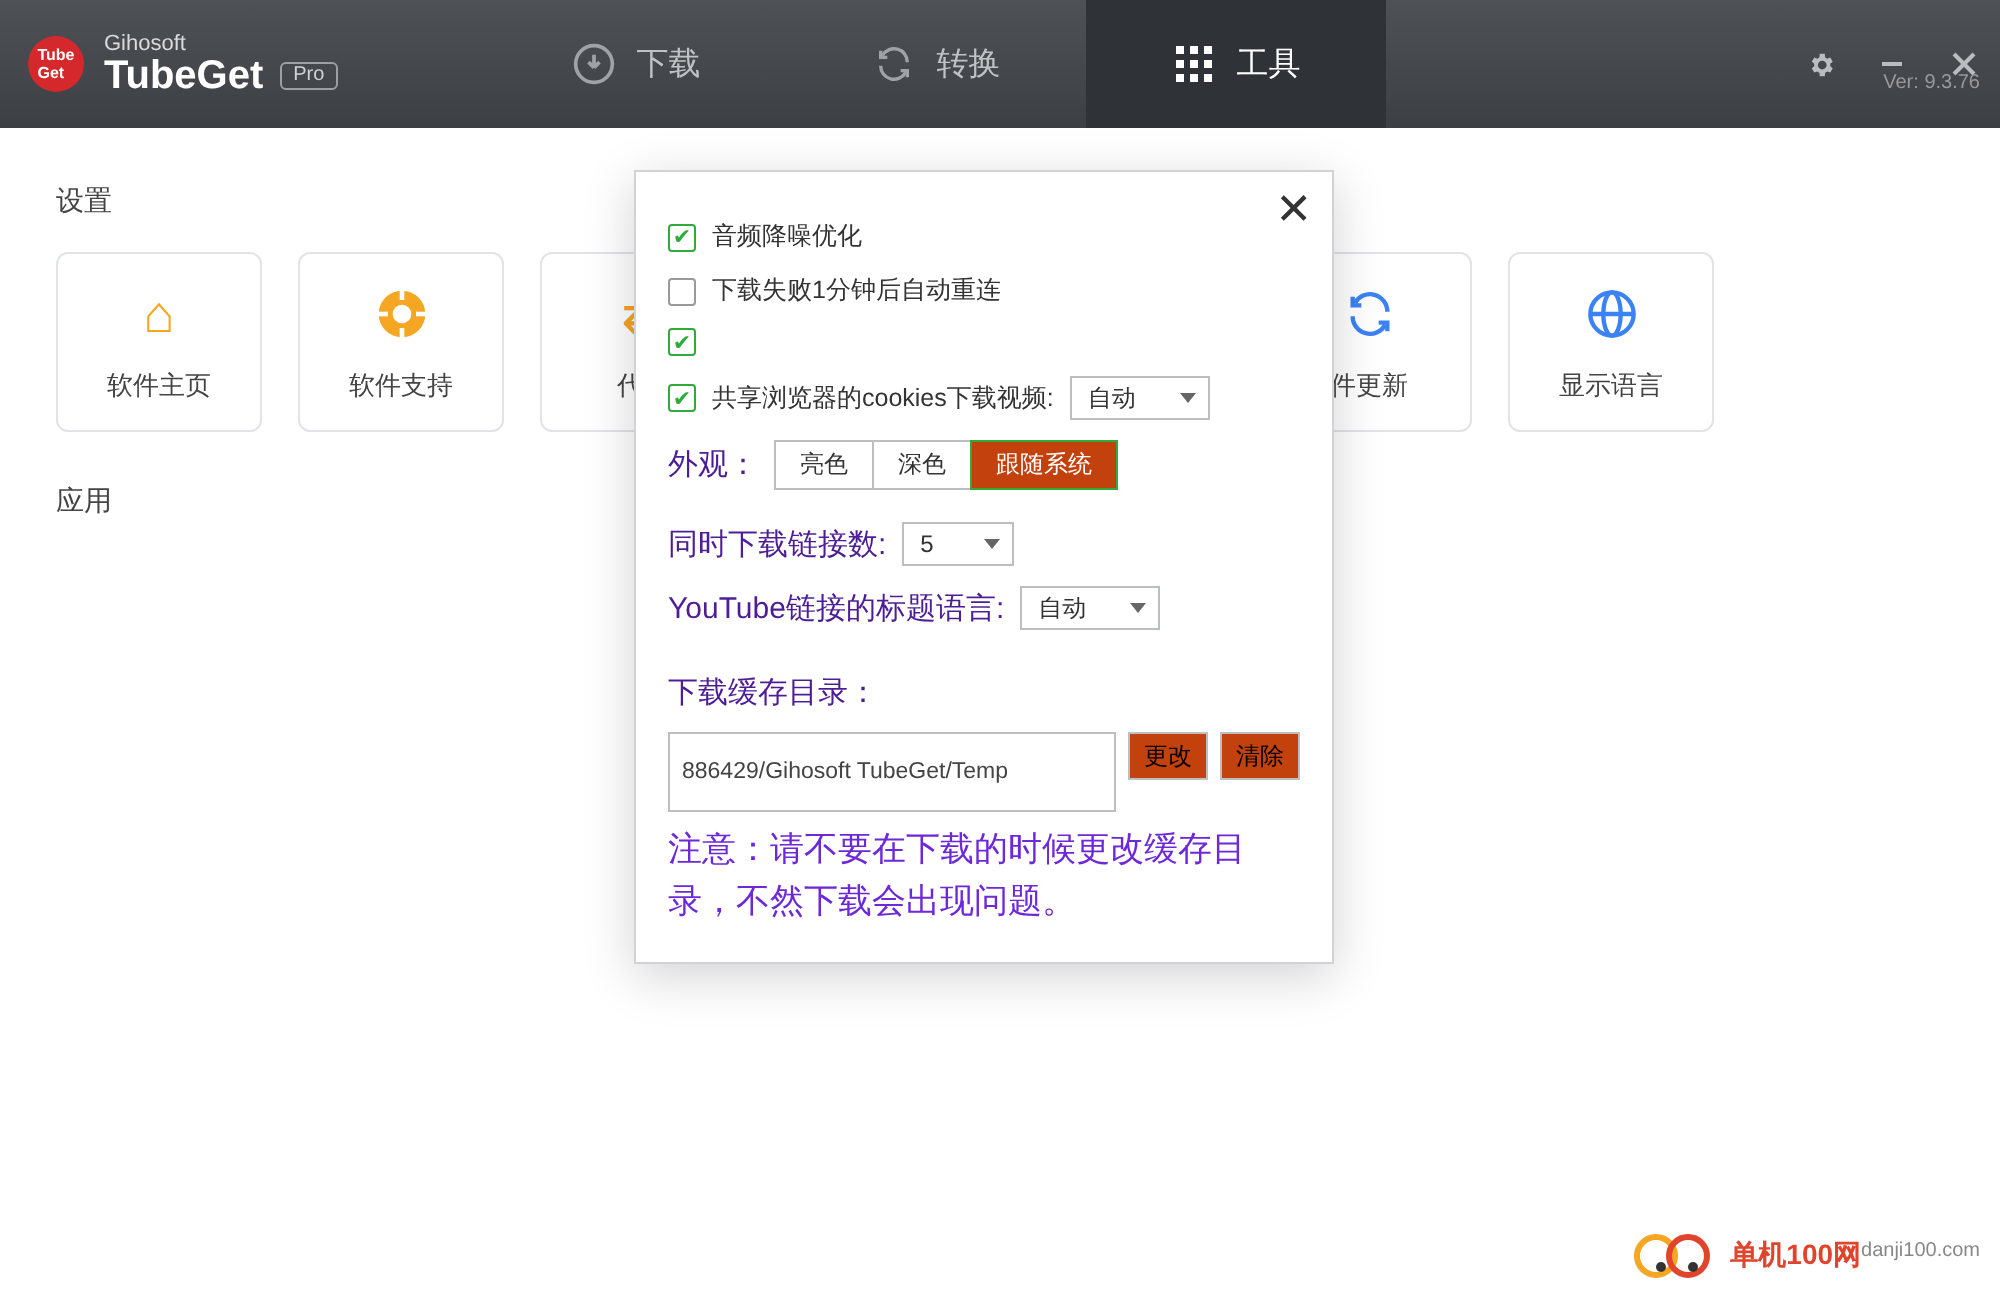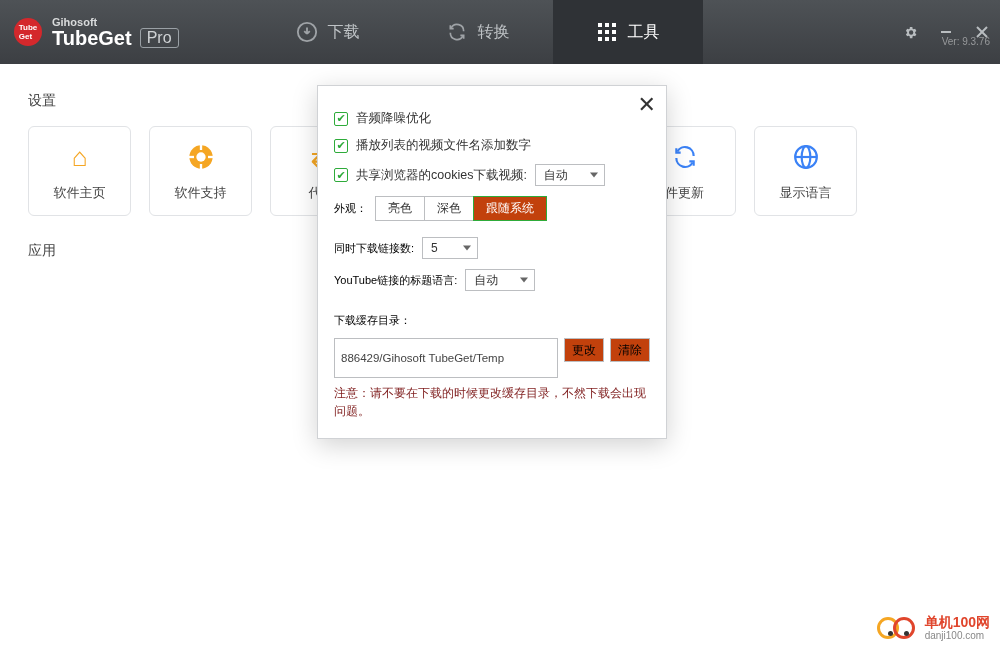--- a/index.html
+++ b/index.html
@@ -3,23 +3,23 @@
 <meta charset="utf-8">
 <style>
 * { margin:0; padding:0; box-sizing:border-box; font-family:"Microsoft YaHei","PingFang SC",Arial,sans-serif; }
 body { width:1000px; height:650px; background:#fff; overflow:hidden; position:relative; }
 
 
 .header{ height:64px; background:linear-gradient(#4e5256,#3c3f43); display:flex; align-items:center; color:#cfd2d4; }
 .logo-wrap{ display:flex; align-items:center; padding:0 14px; gap:10px; }
 .logo-icon{ width:28px; height:28px; border-radius:50%; background:#d4282c; display:flex; align-items:center; justify-content:center; font-size:8px; font-weight:bold; color:#fff; }
 .logo-text{ display:flex; flex-direction:column; line-height:1; }
-.logo-small{ font-size:11px; color:#d9dbdc;font-weight:bold; }
+.logo-small{ font-size:11px; color:#d9dbdc; }
 .logo-big{ font-size:20px; font-weight:600; color:#fff; display:flex; align-items:center; gap:8px; }
-.pro-badge{ font-size:16px; padding:1px 6px; border:1px solid #9aa0a5; border-radius:3px; color:#cfd2d4; font-weight:normal; }
+.pro-badge{ font-size:10px; padding:1px 6px; border:1px solid #9aa0a5; border-radius:3px; color:#cfd2d4; font-weight:normal; }
 
 .nav{ flex:1; display:flex; height:100%; margin-left:60px; }
 .nav-item{ width:150px; display:flex; align-items:center; justify-content:center; gap:10px; font-size:16px; color:#bfc3c6; cursor:pointer; }
 .nav-item.active{ background:#2f3236; color:#fff; }
 .nav-icon{ width:22px; height:22px; display:flex; align-items:center; justify-content:center; }
 
 .window-ctrls{ display:flex; align-items:center; height:100%; }
 .wbtn{ width:36px; height:28px; display:flex; align-items:center; justify-content:center; color:#b9bdc0; cursor:pointer; }
 .version{ position:absolute; right:10px; top:36px; font-size:10px; color:#97999b; }
 
@@ -37,34 +37,34 @@
 .dlg-row{ display:flex; align-items:center; font-size:12.5px; color:#333; margin:10px 0; gap:8px; flex-wrap:wrap; }
 .chk{ width:14px; height:14px; border:1px solid #999; border-radius:2px; display:inline-flex; align-items:center; justify-content:center; font-size:11px; cursor:pointer; }
 .chk.checked{ border-color:#2eab3a; color:#2eab3a; }
 .chk.checked::after{ content:"✔"; }
 .select{ height:22px; border:1px solid #bcbec1; min-width:70px; padding:0 20px 0 8px; font-size:12px; color:#333; background:#fff; position:relative; display:inline-flex; align-items:center; cursor:pointer; }
 .select::after{ content:""; position:absolute; right:6px; top:50%; width:0; height:0; border-left:4px solid transparent; border-right:4px solid transparent; border-top:5px solid #666; transform:translateY(-50%); }
 .seg{ display:flex; }
 .seg-btn{ border:1px solid #bcbec1; font-size:12px; padding:3px 12px; background:#fff; cursor:pointer; margin-left:-1px; }
 .seg-btn:first-child{ margin-left:0;font-family:Liberation Serif, serif; }
 .seg-btn.active{ background:#c2410c; color:#fff; border-color:#2eab3a;font-family:Liberation Serif, serif; }
-.dlg-label{ font-size:11px; color:#000000; }
+.dlg-label{ font-size:15px; color:#4c1d95; }
 .path-row{ display:flex; gap:6px; margin-top:4px; }
 .path-input{ flex:1; height:40px; border:1px solid #bcbec1; font-size:11.5px; padding:0 6px; color:#444; overflow:hidden; white-space:nowrap; display:flex; align-items:center; }
 .btn-sm{ width:40px; height:24px; border:1px solid #bcbec1; background:#c2410c; font-size:12px; cursor:pointer; }
-.note{ font-size:12px; color:#7f1d1d; margin-top:6px; line-height:1.5; }
+.note{ font-size:17px; color:#6d28d9; margin-top:6px; line-height:1.5; }
 
 
 .wm{ position:absolute; right:10px; bottom:8px; display:flex; align-items:center; gap:6px; }
 .wm-logo{ width:42px; height:28px; position:relative; }
 .wm-c{ width:22px; height:22px; border:3px solid; border-radius:50%; position:absolute; top:3px; }
 .wm-c1{ border-color:#f5a623; left:0; }
 .wm-c2{ border-color:#e0452c; left:16px; }
 .wm-dot{ width:5px; height:5px; background:#333; border-radius:50%; position:absolute; top:11px; }
-.wm-text{ display:flex; flex-direction:column; line-height:1.1; }
+.wm-text{ display:flex; flex-direction:row; line-height:1.1; }
 .wm-cn{ font-size:14px; font-weight:bold; color:#e0452c; }
 .wm-url{ font-size:10px; color:#888; }
 </style>
 </head>
 <body>
 
 <div class="header">
   <div class="logo-wrap">
     <div class="logo-icon">Tube<br>Get</div>
     <div class="logo-text">
@@ -185,22 +185,25 @@
 </div>
 
 <div class="dialog">
   <span class="dialog-close">✕</span>
 
   <div class="dlg-row">
       <span class="chk checked"></span>
       <span>音频降噪优化</span>
     </div>
   <div class="dlg-row">
+      <span class="chk"></span>
+      <span>下载失败1分钟后自动重连</span>
+    </div>
+  <div class="dlg-row">
       <span class="chk checked"></span>
-      <span>播放列表的视频文件名添加数字</span>
     </div>
   <div class="dlg-row">
     <span class="chk checked"></span>
     <span>共享浏览器的cookies下载视频:</span>
     <span class="select">自动</span>
   </div>
 
   <div class="dlg-row">
     <span class="dlg-label">外观：</span>
     <span class="seg">

